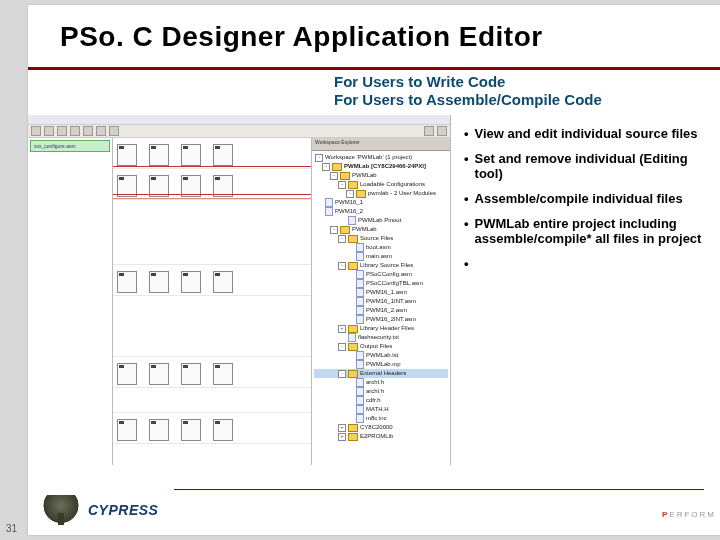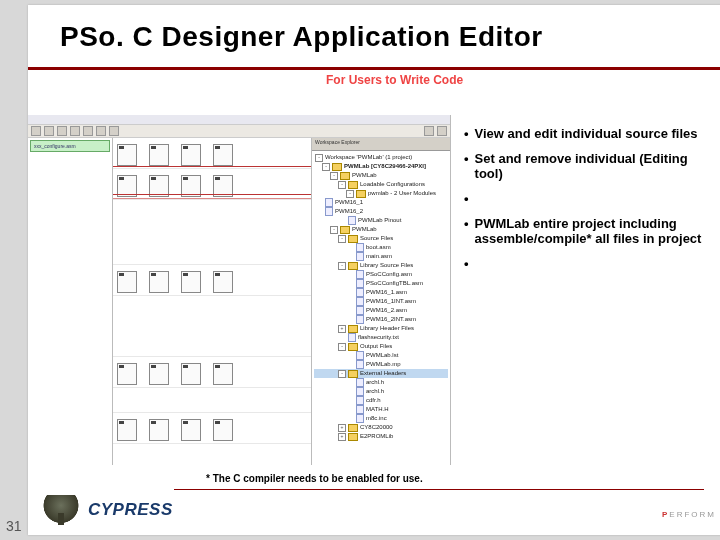--- a/index.html
+++ b/index.html
@@ -34,24 +34,24 @@
   .rule {
     position: absolute;
     left: 0;
     top: 62px;
     width: 100%;
     height: 3px;
     background: #8b0000;
   }
   .subtitle {
     position: absolute;
-    left: 298px;
-    font-size: 12px;
+    left: 306px;
+    font-size: 15px;
     font-weight: bold;
-    color: #ef4444;
+    color: #0c4a6e;
   }
   .sub1 { top: 68px; }
   .sub2 { top: 86px; }
   .shot {
     position: absolute;
     left: 0;
     top: 110px;
     width: 422px;
     height: 350px;
     background: #f4f2ed;
@@ -117,48 +117,49 @@
     display: flex;
     align-items: center;
     gap: 6px;
   }
   .logo-tree {
     width: 42px; height: 30px;
     background: radial-gradient(circle at 50% 35%, #6b705c 0%, #3a3a2a 60%, transparent 62%);
     position: relative;
   }
   .logo-tree::after { content:""; position:absolute; left:18px; bottom:0; width:6px; height:12px; background:#3a3a2a;}
-  .logo-text { font-size: 17px; font-weight: bold; font-style: italic; color:#1a3a6a; letter-spacing:0.5px; }
+  .logo-text { font-size: 14px; font-weight: bold; font-style: italic; color:#1a3a6a; letter-spacing:0.5px; }
   .perform {
     position: absolute;
     right: 14px;
     bottom: 16px;
     font-size: 8px;
     letter-spacing: 2px;
     color: #999;
   }
   .perform b { color:#c33; }
   .pagenum {
     position:absolute;
     left: 6px;
     bottom: 6px;
-    font-size: 14px;
+    font-size: 10px;
     color:#555;
   }
 </style>
 </head>
 <body>
 
 <div class="pagenum">31</div>
 
 <div class="slide">
 
   <div class="title">PSo. C Designer Application Editor</div>
   <div class="rule"></div>
   <div class="subtitle sub1">For Users to Write Code</div>
+  <div class="subtitle sub2">For Users to Assemble/Compile Code</div>
 
   <div class="shot">
     <div class="menubar"></div>
     <div class="toolbar">
       <div class="tbtn"></div>
       <div class="tbtn"></div>
       <div class="tbtn"></div>
       <div class="tbtn"></div>
       <div class="tbtn"></div>
       <div class="tbtn"></div>
@@ -382,31 +383,31 @@
       <div class="bul">
         <span class="bdot">•</span>
         <span>View and edit individual source files</span>
       </div>
       <div class="bul">
         <span class="bdot">•</span>
         <span>Set and remove individual (Editing tool)</span>
       </div>
       <div class="bul">
         <span class="bdot">•</span>
+        <span>Assemble/compile individual files</span>
       </div>
       <div class="bul">
         <span class="bdot">•</span>
         <span>PWMLab entire project including assemble/compile* all files in project</span>
       </div>
       <div class="bul">
         <span class="bdot">•</span>
       </div>
     </div>
 
-  <div class="footnote">* The C compiler needs to be enabled for use.</div>
   <div class="footrule"></div>
 
   <div class="logo">
     <div class="logo-tree"></div>
     <div class="logo-text">CYPRESS</div>
   </div>
   <div class="perform"><b>P</b><span>ERFORM</span></div>
 
 </div>
 

